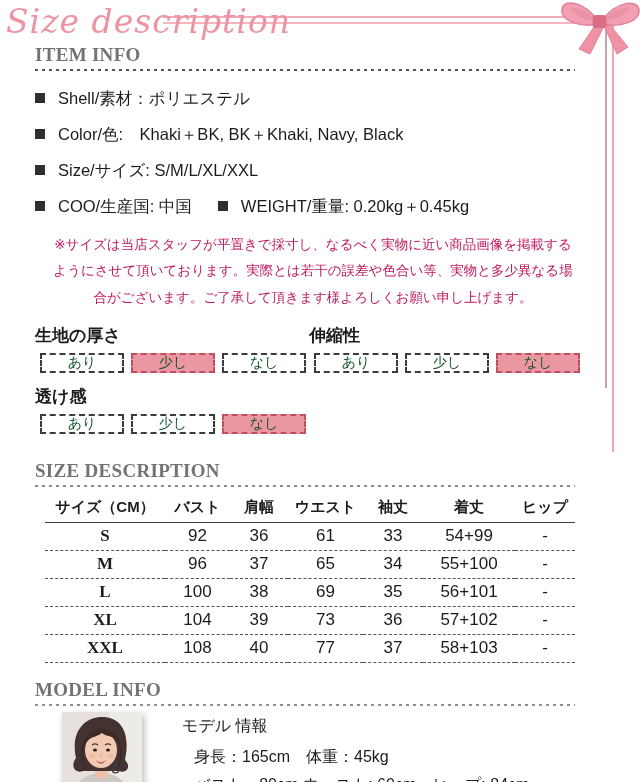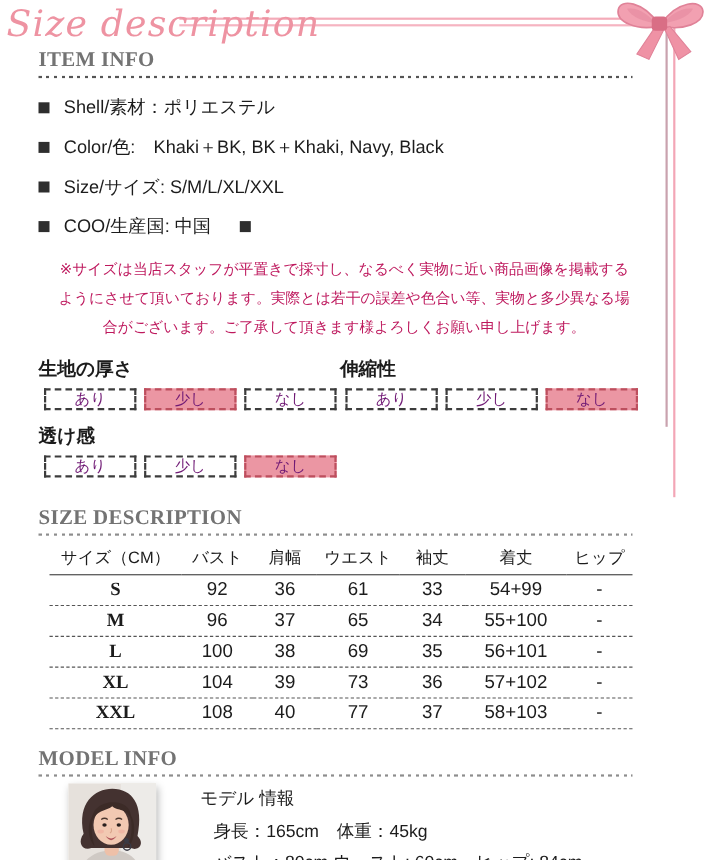--- a/index.html
+++ b/index.html
@@ -40,28 +40,28 @@
   
   .fabric { margin-top:13px; }
   .fab-row { display:flex; margin-bottom:12px; }
   .fab-group.first { width:287px; }
   .flabel { font-size:17px; margin-bottom:6px;font-weight:bold; }
   .opts { display:flex; gap:7px; margin-left:5px; }
   .opt {
     width:84px; height:20px; box-sizing:border-box;
     border:2px dashed #3c3c3c; background:#fff;
     display:flex; align-items:center; justify-content:center;
-    font-size:14px; color:#701a75;
+    font-size:14px; color:#14532d;
   }
   .opt.on { background:#eb96a3; border-color:#bd4f5e; }
   
   .size-wrap { margin-top:26px; }
   table.size { border-collapse:collapse; margin:8px 0 0 10px; width:530px; }
   table.size th {
-    font-weight:normal; font-size:15px; padding:3px 0 5px;
+    font-weight:bold; font-size:15px; padding:3px 0 5px;
     border-bottom:1px solid #3d3d3d; text-align:center; white-space:nowrap;margin-top:12px;
   }
   table.size td {
     font-size:17px; text-align:center; padding:3px 0 4px;
     border-bottom:1px dashed #555; height:19px;
   }
   td.sizecol { font-family:"Liberation Serif","DejaVu Serif",serif; font-weight:bold; font-size:17px; }
   
   .model-wrap { margin-top:16px; }
   .model-row { display:flex; margin:6px 0 0 27px; }
@@ -110,20 +110,21 @@
         <span>Color/色:　Khaki＋BK, BK＋Khaki, Navy, Black</span>
       </div>
       <div class="bullet">
         <span class="sq"></span>
         <span>Size/サイズ: S/M/L/XL/XXL</span>
       </div>
       <div class="bullet">
         <span class="sq"></span>
         <span>COO/生産国: 中国</span>
         <span class="sq second"></span>
+        <span>WEIGHT/重量: 0.20kg＋0.45kg</span>
       </div>
     </div>
 
     <p class="disclaimer">※サイズは当店スタッフが平置きで採寸し、なるべく実物に近い商品画像を掲載するようにさせて頂いております。実際とは若干の誤差や色合い等、実物と多少異なる場合がございます。ご了承して頂きます様よろしくお願い申し上げます。</p>
 
     <div class="fabric">
       <div class="fab-row">
         <div class="fab-group first">
           <div class="flabel">生地の厚さ</div>
           <div class="opts">

